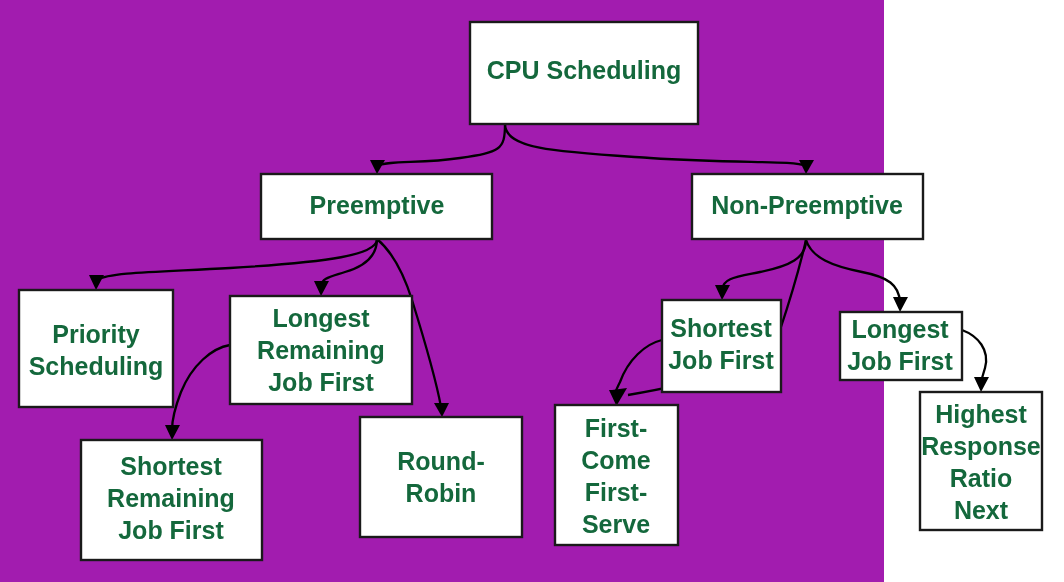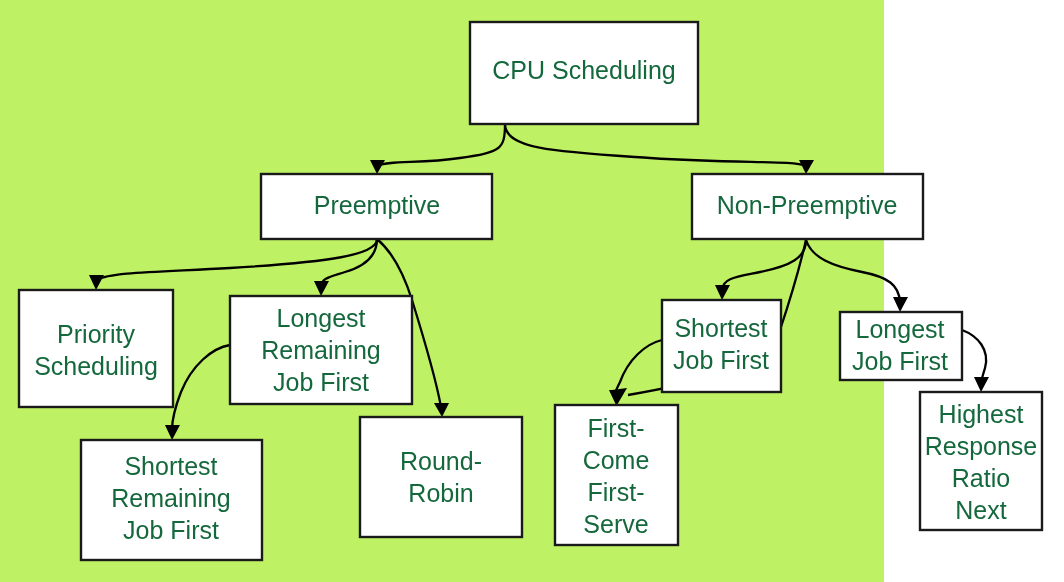--- a/index.html
+++ b/index.html
@@ -10,21 +10,22 @@
   body {
     width: 1064px;
     height: 582px;
     font-family: "Liberation Sans", sans-serif;
     overflow: hidden;
   }
   #diagram-root {
     position: relative;
     width: 884px;
     height: 582px;
-    background: #bef264;
+    background: #a21caf;
+    font-weight: bold;
   }
   svg#flow {
     display: block;
     width: 1064px;
     height: 582px;
   }
   .node-box {
     fill: #ffffff;
     stroke: #1a1a1a;
     stroke-width: 2.4;

